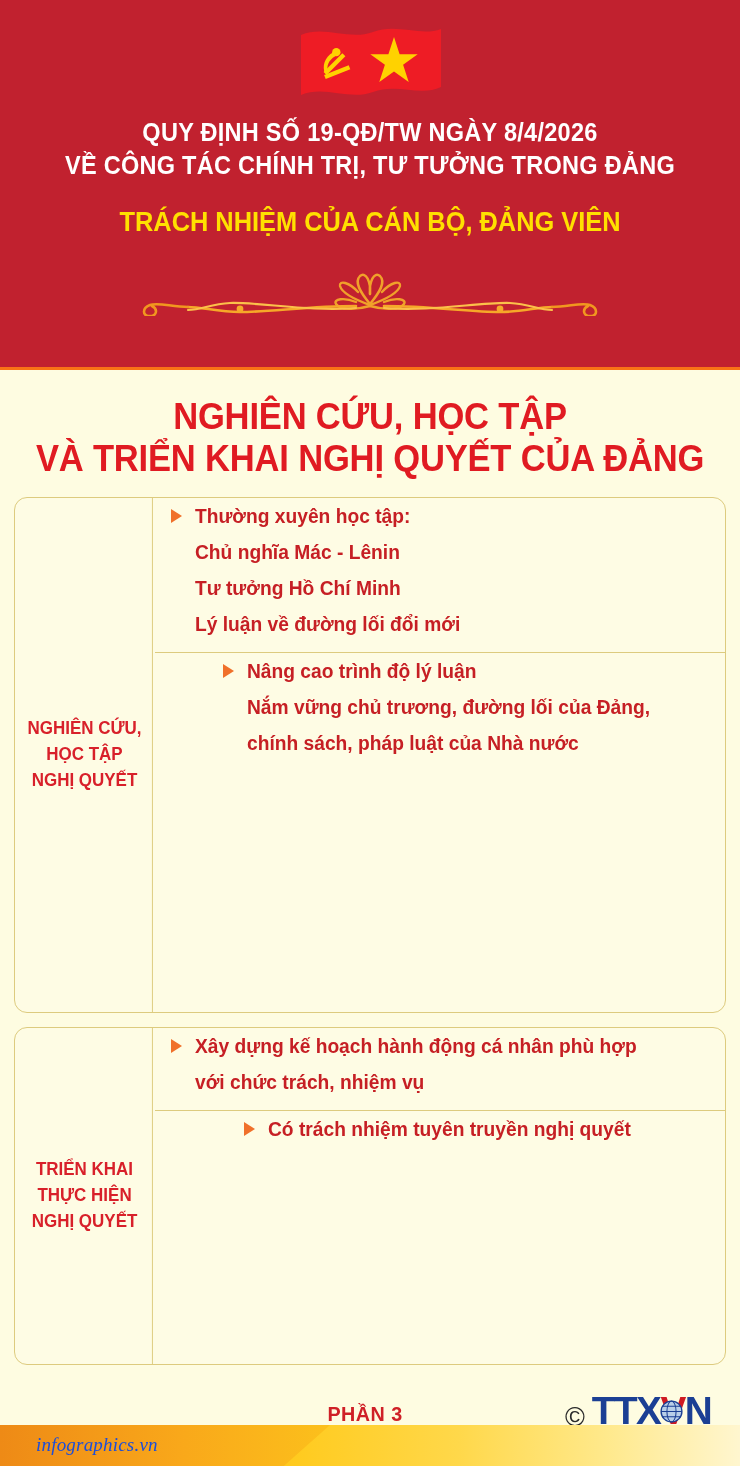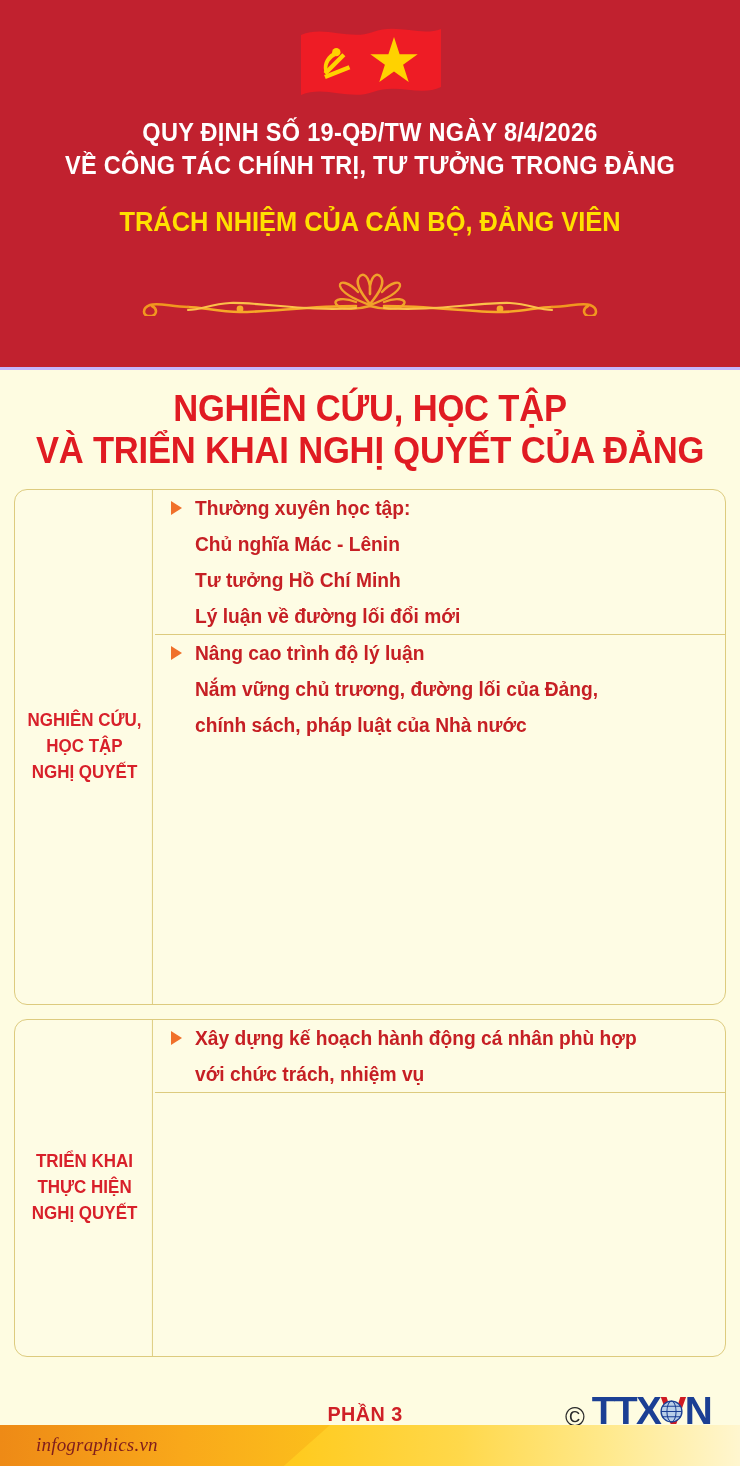--- a/index.html
+++ b/index.html
@@ -8,21 +8,21 @@
     width:740px; height:1466px;
     font-family:"Liberation Sans", sans-serif;
     overflow:hidden; position:relative;
   }
 
   
   .header {
     background:#c1212f;
     height:370px;
     position:relative;
-    border-bottom:3px solid #c4b5fd;
+    border-bottom:3px solid #f97316;
     text-align:center;
   }
   .flag-wrap {
     padding-top:18px;
     height:110px;
     display:flex; align-items:center; justify-content:center;
   }
   .flag-svg { display:block; }
 
   .hdr-line1, .hdr-line2 {
@@ -45,21 +45,21 @@
     transform:scaleX(.94);
     white-space:nowrap;
   }
   .ornament { margin-top:22px; display:flex; justify-content:center; }
 
   
   .body-area {
     background:#fefce1;
     height:1096px;
     position:relative;
-    padding:0 14px;
+    padding:8px 14px;
   }
 
   .main-title {
     text-align:center;
     color:#e01b22;
     font-weight:bold;
     font-size:36px;
     line-height:1.18;
     padding-top:18px;
     letter-spacing:-.2px;
@@ -84,26 +84,26 @@
     flex:0 0 140px;
     border-right:1.5px solid #ddcb7e;
     display:flex; align-items:center; justify-content:center;
     text-align:center;
     color:#d8202a;
     font-weight:bold;
     font-size:17.5px;
     line-height:1.48;
     transform:scaleX(.97);
   }
-  .card-rows { flex:1; display:flex; flex-direction:column; }
+  .card-rows { flex:1; display:flex; flex-direction:column;gap:10px; }
   .row {
     padding:0 16px;
     display:flex; flex-direction:column; justify-content:center;
   }
-  .row + .row { border-top:1.5px solid #ddcb7e; }
+  .row + .row { border-top:1.5px solid #ddcb7e;align-items:center; }
 
   .bullet-item { display:flex; align-items:flex-start; }
   .bullet-mark {
     flex:0 0 24px;
     display:flex; align-items:center;
     height:36px;
   }
   .mk-tri {
     width:0;height:0;
     border-left:11px solid #f0702a;
@@ -185,21 +185,21 @@
   .ribbon-notch {
     position:absolute;
     left:0; top:0;
     width:330px; height:41px;
     background:linear-gradient(90deg,#ee8a16 0%,#f9a81a 55%,#fcc01c 100%);
     clip-path:polygon(0 0, 100% 0, 86% 100%, 0 100%);
   }
   .ribbon-txt {
     position:absolute;
     left:36px; top:9px;
-    color:#7f1d1d;
+    color:#1d4ed8;
     font-style:italic;
     font-size:19px;
     font-family:"Liberation Serif", serif;
     letter-spacing:.2px;
   }
 </style>
 </head>
 <body>
 
 <div class="header">
@@ -307,20 +307,28 @@
               <div class="bullet-mark">
                 <div class="mk-tri"></div>
               </div>
               <div class="bullet-body">
                 <div class="ln">Xây dựng kế hoạch hành động cá nhân phù hợp</div>
                 <div class="ln">với chức trách, nhiệm vụ</div>
               </div>
             </div>
           </div>
           <div class="row">
+            <div class="bullet-item">
+              <div class="bullet-mark">
+                <div class="mk-tri"></div>
+              </div>
+              <div class="bullet-body">
+                <div class="ln">Có trách nhiệm tuyên truyền nghị quyết</div>
+              </div>
+            </div>
           </div>
         </div>
       </div>
     </div>
 
 </div>
 
 <div class="footer">
 
   <div class="phan">PHẦN 3</div>

